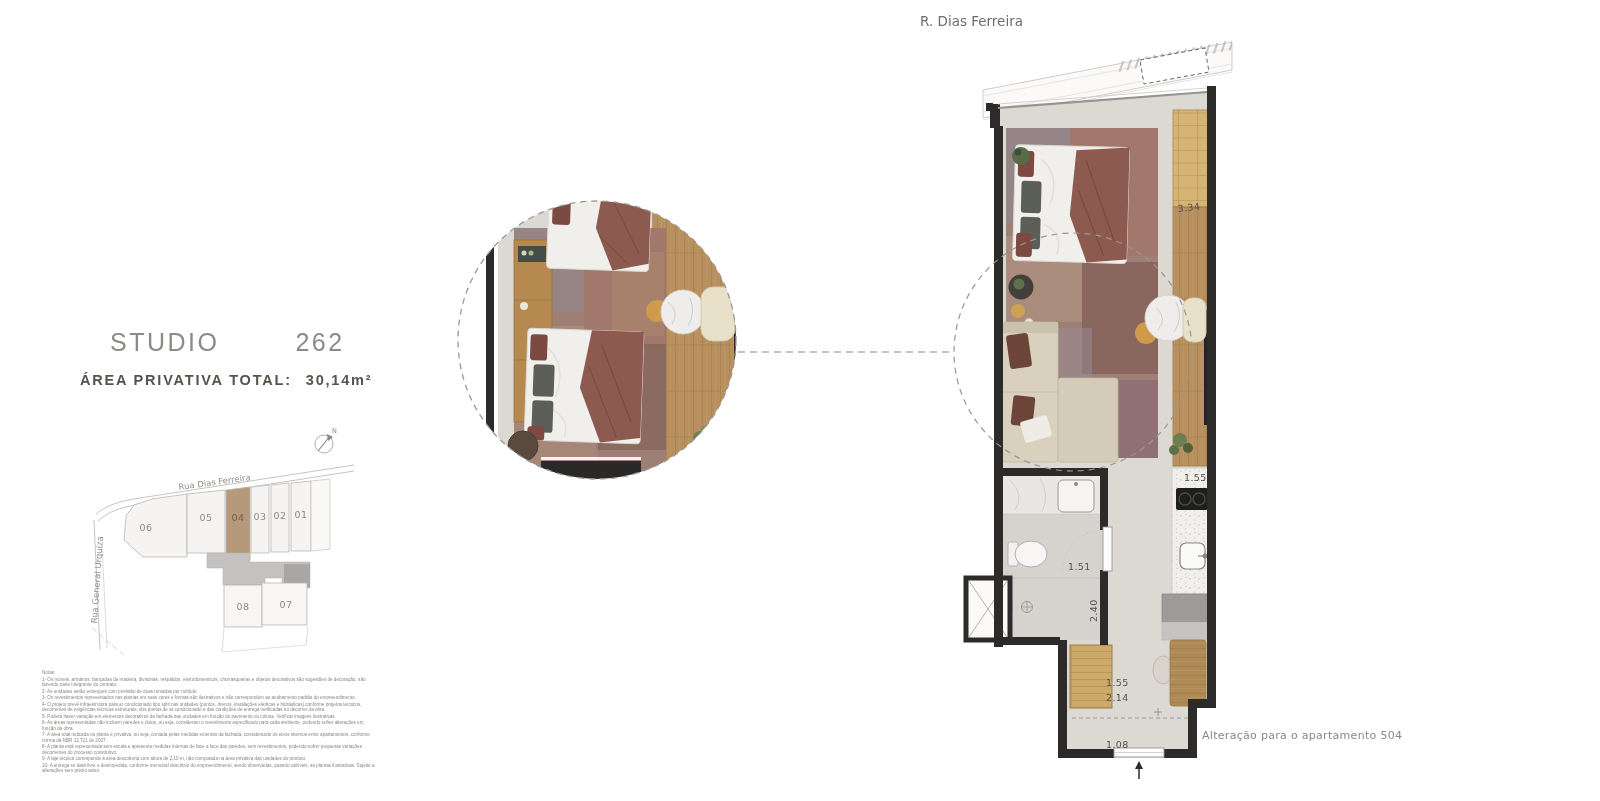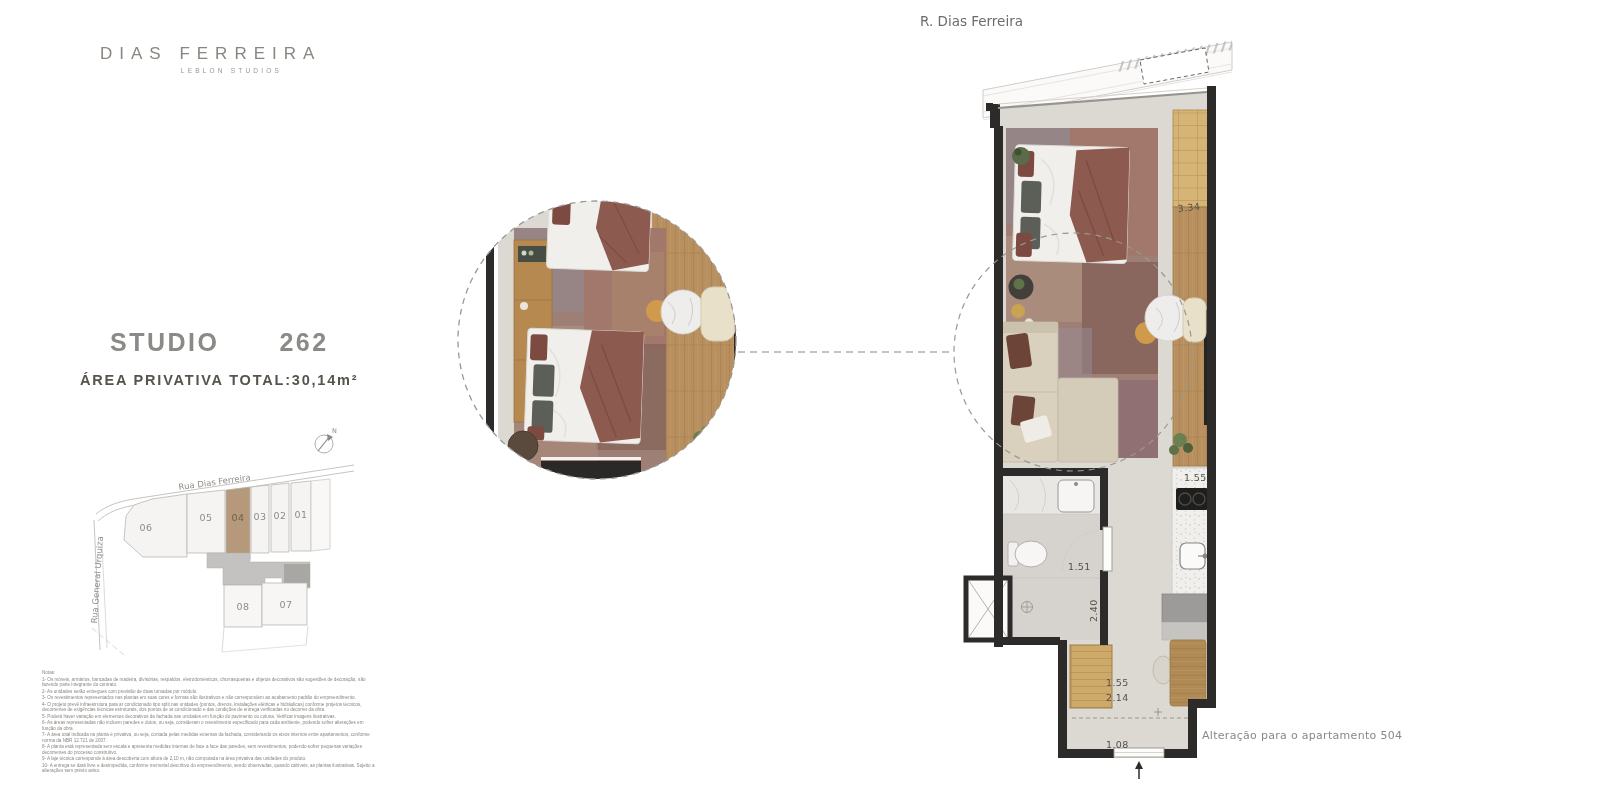--- a/index.html
+++ b/index.html
@@ -4,23 +4,23 @@
 <style>
   *{margin:0;padding:0;box-sizing:border-box}
   html,body{width:1600px;height:801px;background:#fff;overflow:hidden;
     font-family:"Liberation Sans","DejaVu Sans",sans-serif}
   .canvas{position:relative;width:1600px;height:801px;background:#fff}
 
   .brand{position:absolute;left:100px;top:44px;width:182px}
   .brand-name{font-size:17px;letter-spacing:7px;color:#8a857f;font-weight:400;white-space:nowrap}
   .brand-tag{margin-top:3px;text-align:right;font-size:6.5px;letter-spacing:3.2px;color:#9a958e;white-space:nowrap}
 
-  .title-row{position:absolute;left:110px;top:328px;display:flex;gap:60px;
-    font-size:25px;font-weight:700;color:#8c8a86;letter-spacing:2.5px}
-  .area-row{position:absolute;left:80px;top:372px;display:flex;align-items:baseline;
+  .title-row{position:absolute;left:110px;top:328px;display:flex;gap:76px;
+    font-size:25px;font-weight:400;color:#8c8a86;letter-spacing:2.5px}
+  .area-row{position:absolute;left:80px;top:372px;display:flex;gap:14px;align-items:baseline;
     font-size:14.5px;font-weight:700;color:#57534d;letter-spacing:1.8px;white-space:nowrap}
 
   .notes{position:absolute;left:42px;top:670px;width:335px;font-size:4.6px;
     line-height:1.2;color:#8b8783}
   .notes .nline{margin-bottom:1px}
 
   svg text{font-family:"DejaVu Sans","Liberation Sans",sans-serif}
   .dim{font-size:9.5px;fill:#54514b;letter-spacing:.4px}
   .annot{font-size:11px;fill:#8b8884;letter-spacing:.3px}
   .street-top{font-size:13.5px;fill:#6e6c69}
@@ -29,24 +29,20 @@
   .map-street{font-size:8.5px;fill:#918f8b}
   .map-n{font-size:6.5px;fill:#8a8886}
   #sitemap{position:absolute;left:85px;top:412px}
   #planmain{position:absolute;left:440px;top:0}
 </style>
 </head>
 <body>
 
 <div class="canvas">
 
-  <div class="brand">
-    <div class="brand-name">DIAS FERREIRA</div>
-    <div class="brand-tag">LEBLON STUDIOS</div>
-  </div>
 
   <div class="title-row">
     <span>STUDIO</span>
     <span>262</span>
   </div>
   <div class="area-row">
     <span>ÁREA PRIVATIVA TOTAL:</span>
     <span>30,14m²</span>
   </div>
 

